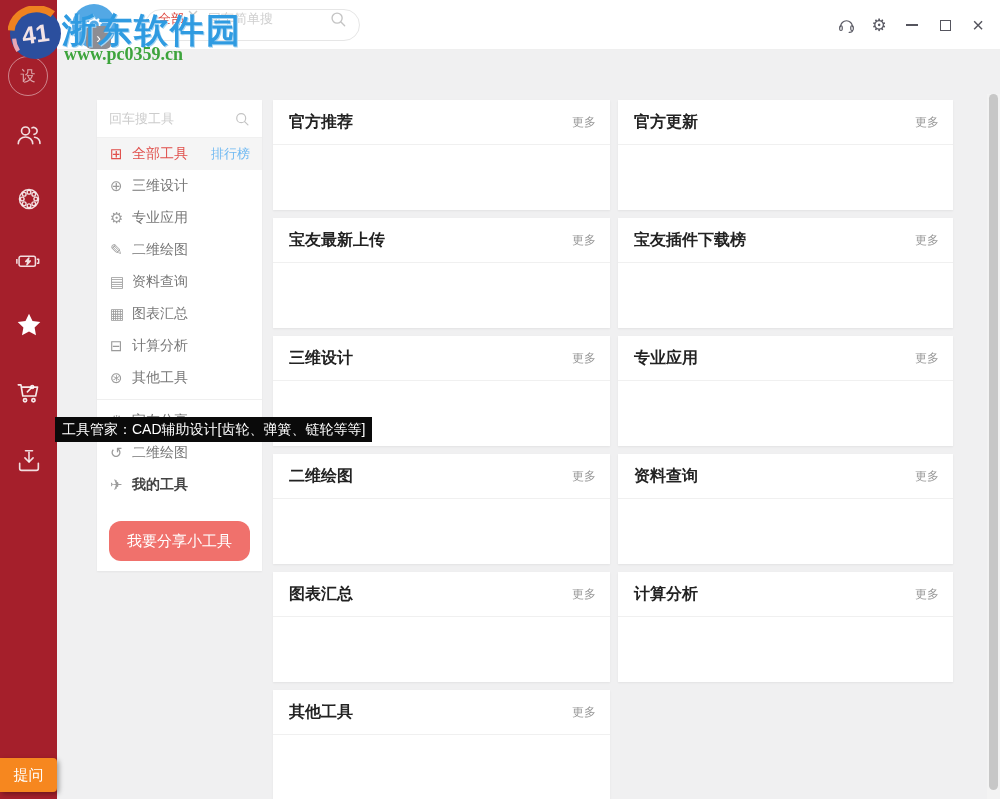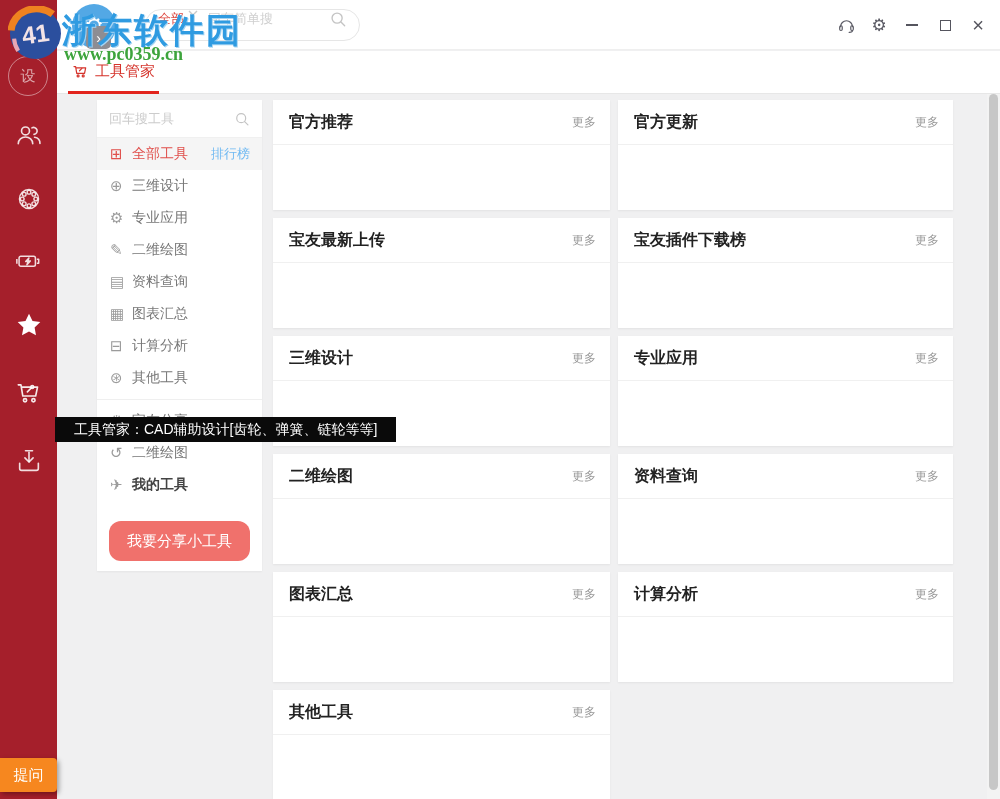--- a/index.html
+++ b/index.html
@@ -63,21 +63,21 @@
     padding:0 14px 0 16px; border-bottom:1px solid #F0F0F0;gap:32px; }
   .card-title { font-size:16px; font-weight:bold; color:#222; }
   .more { font-size:12px; color:#999; cursor:pointer;margin-left:38px; }
 
   
   .scrollbar { position:absolute; right:0; top:94px; width:13px; height:705px; background:#F3F3F3; }
   .scroll-thumb { position:absolute; right:2px; top:0; width:9px; height:696px; background:#C7C7C7; border-radius:5px; }
 
   
   .tooltip { position:absolute; left:55px; top:417px; height:25px; line-height:25px; background:#0A0A0A; color:#fff;
-    font-size:14px; padding:0 19px; white-space:nowrap; z-index:50; }
+    font-size:14px; padding:0 7px; white-space:nowrap; z-index:50; }
 
   
   .watermark { position:absolute; left:0; top:0; z-index:40; pointer-events:none; }
   .app-logo-circle { position:absolute; left:72px; top:4px; width:44px; height:44px; border-radius:50%;
     background:#4AA4E4; color:#fff; font-size:22px; display:flex; align-items:center; justify-content:center; opacity:.95; }
   .app-logo-square { position:absolute; left:86px; top:26px; width:25px; height:23px; background:#8D8D93; border-radius:5px;
     color:#fff; display:flex; align-items:center; justify-content:center; font-size:14px; }
   .wm-badge { position:absolute; left:8px; top:6px; width:55px; height:55px; }
   .wm-name { position:absolute; left:62px; top:8px; font-size:34px; font-weight:bold; color:#2F9BE1;
     letter-spacing:2px; text-shadow:1px 1px 0 #A6D4F2; white-space:nowrap; }
@@ -175,33 +175,20 @@
       <span class="wc wc-min">
           <i></i>
         </span>
       <span class="wc wc-max">
           <i></i>
         </span>
       <span class="wc wc-close">×</span>
     </div>
   </div>
 
-  <div class="tabbar">
-    <div class="tab">
-      <span style="display:flex">
-        <svg width="17" height="17" viewBox="0 0 24 24" fill="none" stroke="#D5332B" stroke-width="1.7" stroke-linecap="round" stroke-linejoin="round">
-          <path d="M2.8 5h2.3l1.6 9.6h11l1.6-7.6H6"></path>
-          <circle cx="8.6" cy="18.2" r="1.4"></circle>
-            <circle cx="15.8" cy="18.2" r="1.4"></circle>
-          <path d="M10.6 11l3.4-3.4"></path>
-        </svg>
-      </span>
-      <span>工具管家</span>
-    </div>
-  </div>
 
   <div class="lp-card lp-list">
     <div class="lp-search">
       <input type="text" placeholder="回车搜工具" style="">
       <span style="margin-left:auto;display:flex">
         <svg width="16" height="16" viewBox="0 0 20 20" fill="none" stroke="#C4C4C4" stroke-width="1.5" stroke-linecap="round">
           <circle cx="9" cy="9" r="5.6"></circle>
             <path d="M13.3 13.3L17.4 17.4"></path>
         </svg>
       </span>

